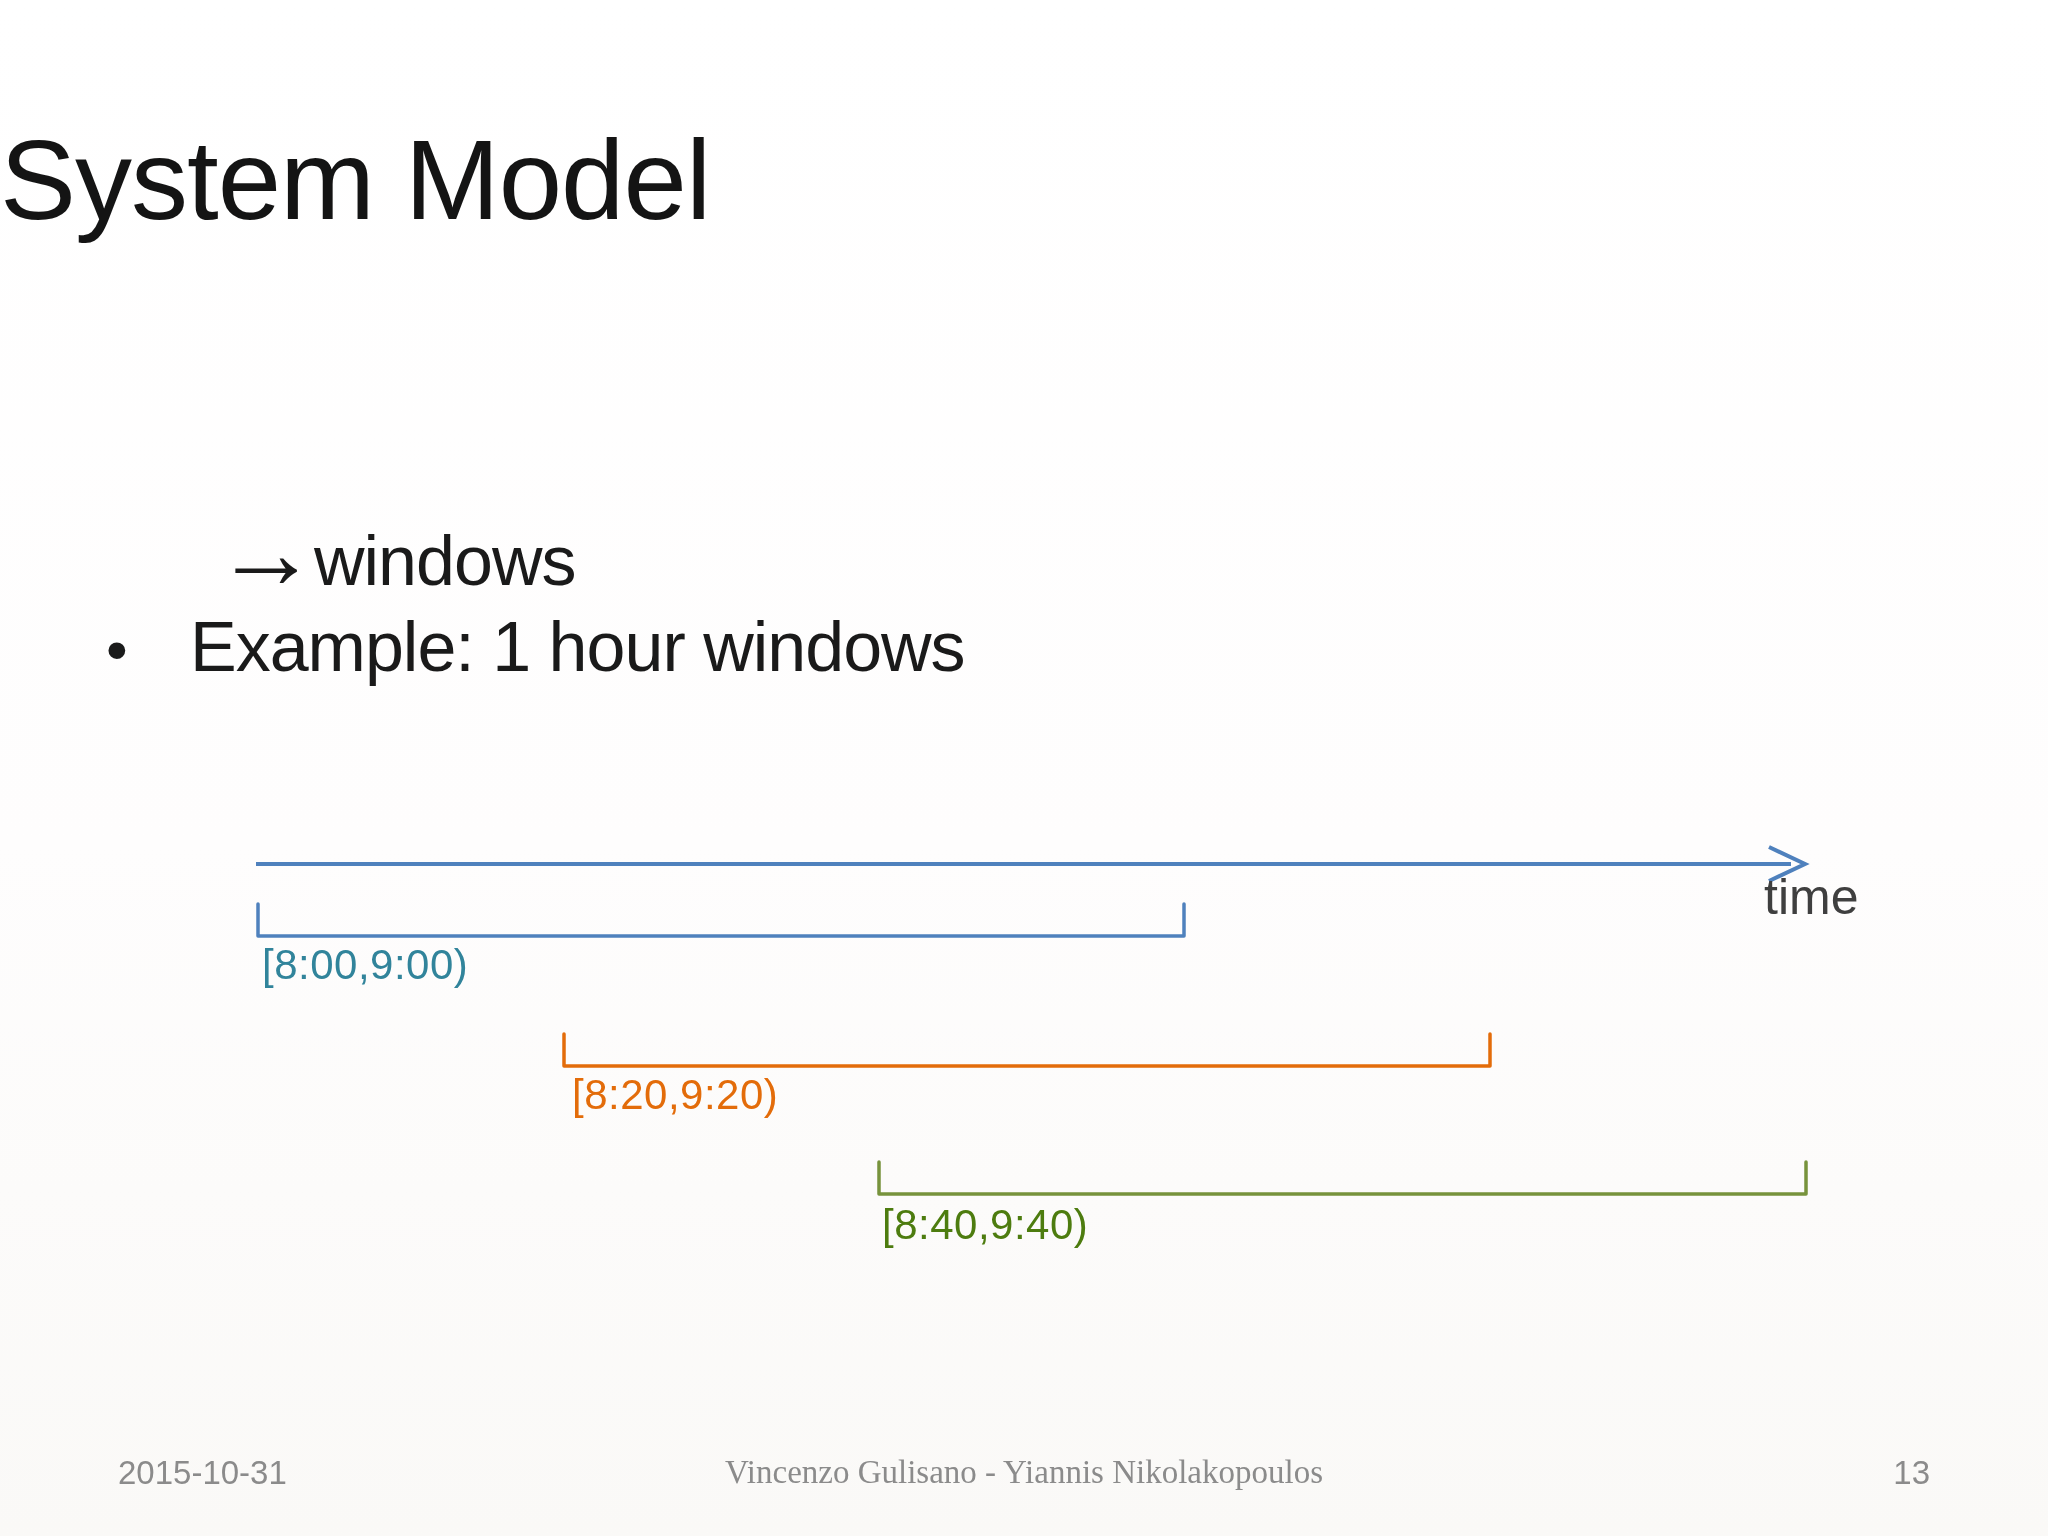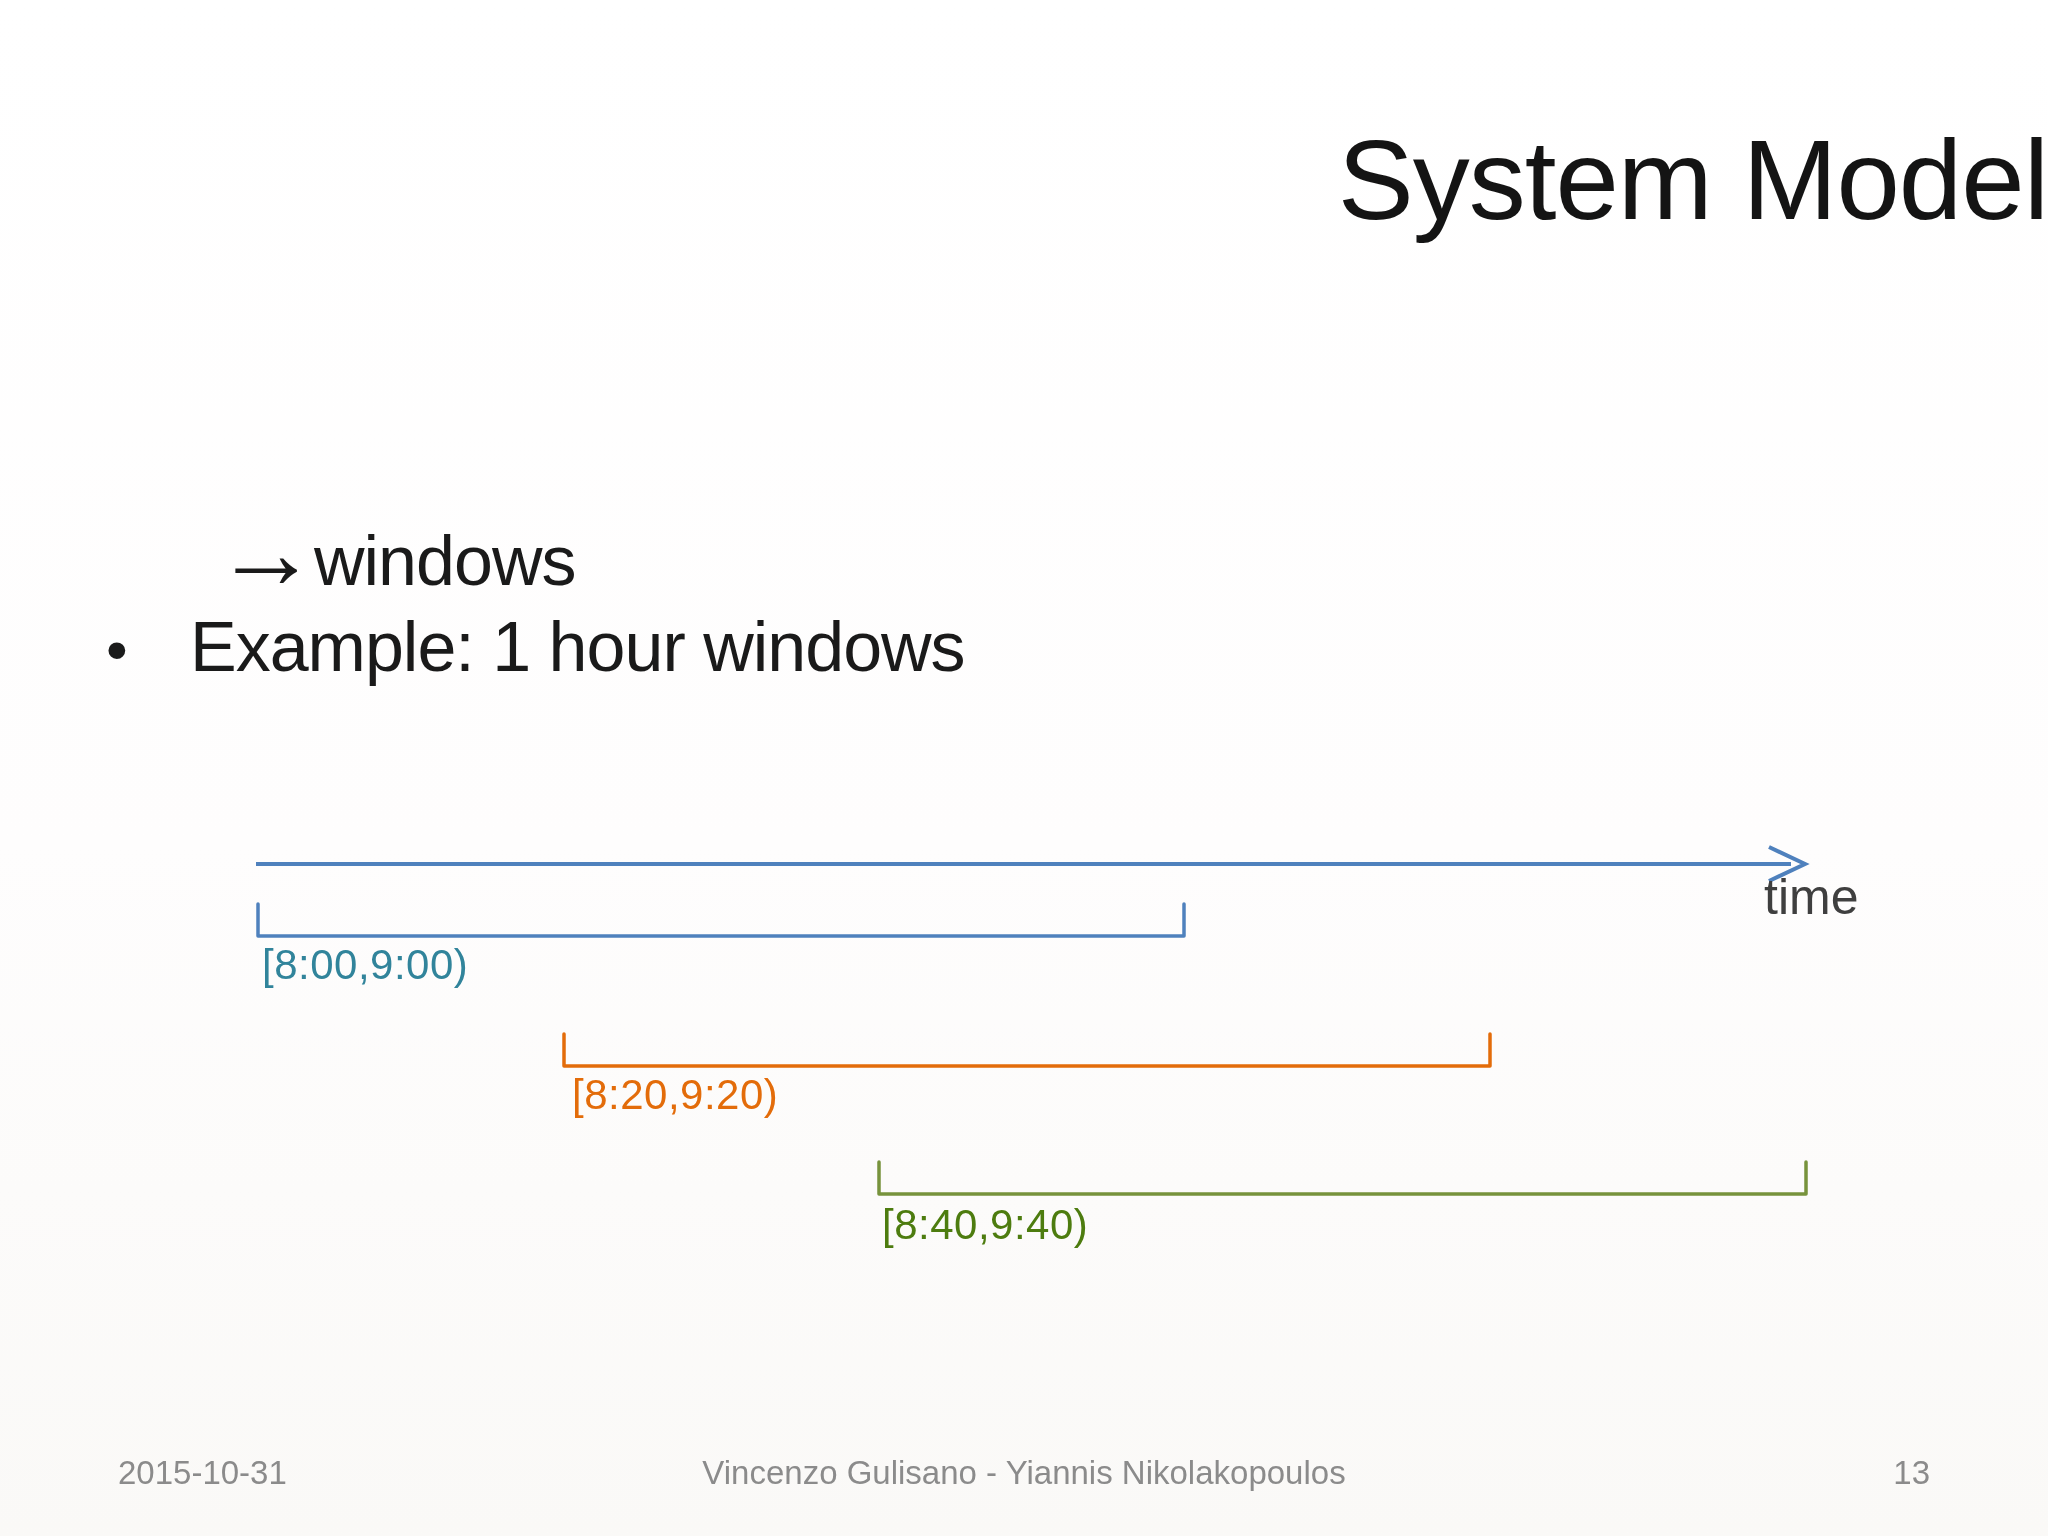--- a/index.html
+++ b/index.html
@@ -5,21 +5,21 @@
   html,body{margin:0;padding:0;}
   body{
     width:2048px;height:1536px;overflow:hidden;position:relative;
     background:linear-gradient(180deg,#ffffff 0%,#fefdfd 55%,#faf9f7 100%);
     font-family:"Liberation Sans","DejaVu Sans",sans-serif;
     color:#161616;
   }
   .slide{position:absolute;inset:0;}
   .title{
     position:absolute;top:123px;left:0;width:100%;
-    text-align:right;font-size:114px;font-weight:400;line-height:1;
+    text-align:left;font-size:114px;font-weight:400;line-height:1;
     letter-spacing:-1px;color:#141414;margin:0;
   }
   .bullet-line{
     position:absolute;left:106px;font-size:70px;line-height:1;
     letter-spacing:-1px;color:#1a1a1a;white-space:nowrap;
   }
   .bullet-line .dot{display:inline-block;width:84px;font-size:62px;}
   .line1{top:382px;}
   .line3{top:612px;}
   .arrow-glyph{
@@ -38,21 +38,21 @@
   }
   .win-label{
     position:absolute;font-size:42px;line-height:1;white-space:nowrap;
     letter-spacing:0.5px;
   }
   .w0{left:262px;top:944px;}
   .w1{left:572px;top:1074px;}
   .w2{left:882px;top:1204px;}
   .footer{position:absolute;left:0;top:1456px;width:100%;font-size:33px;color:#8b8b8b;line-height:1;}
   .f-date{position:absolute;left:118px;top:0;}
-  .f-authors{position:absolute;left:0;top:0;width:100%;text-align:center;}
+  .f-authors{position:absolute;left:0;top:0;width:100%;text-align:center;font-family:Liberation Serif, serif;}
   .f-page{position:absolute;right:118px;top:0;}
 </style>
 </head>
 <body>
 
 <div class="slide">
 
   <h1 class="title">System Model</h1>
 
 

